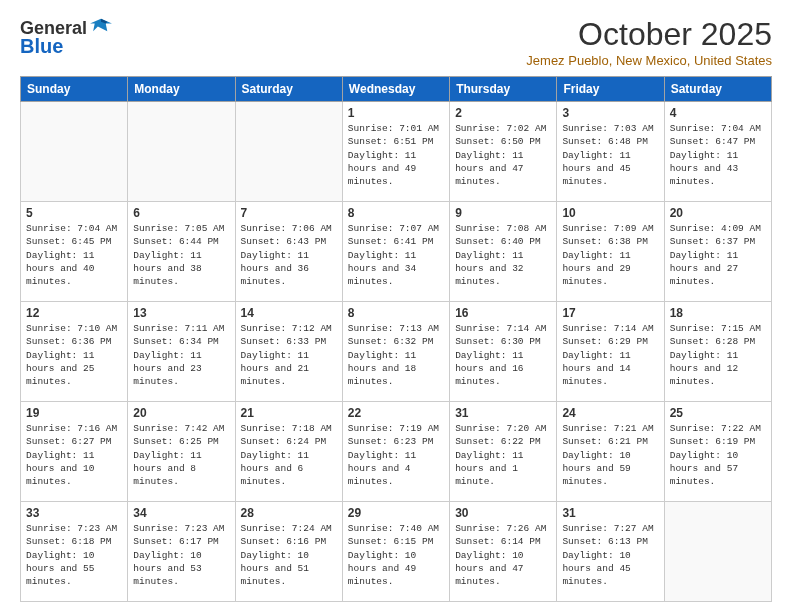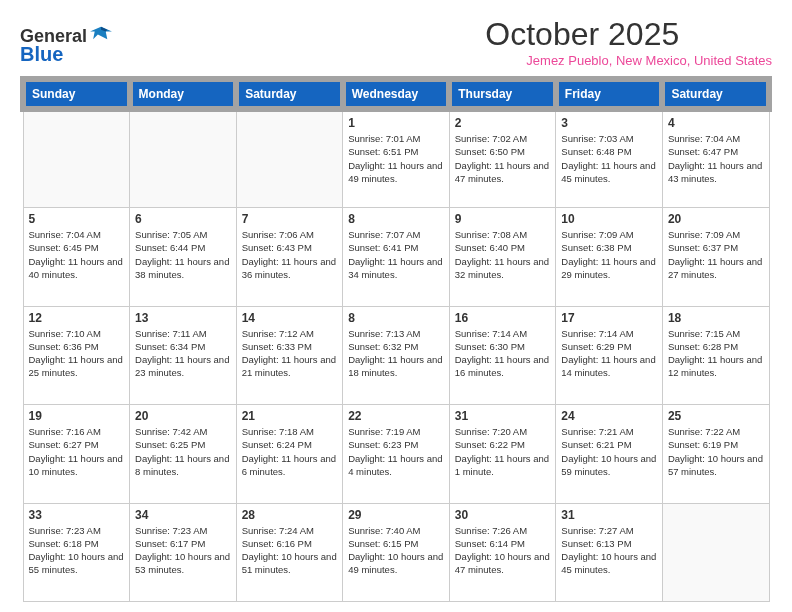--- a/index.html
+++ b/index.html
@@ -22,73 +22,74 @@
       justify-content: space-between;
       align-items: flex-start;
       margin-bottom: 8px;
     }
     .logo {
       display: flex;
       flex-direction: column;
       align-items: flex-start;
     }
     .title-block {
+      text-align: right;
     }
     .month-title {
       font-size: 32px;
       color: #333;
       font-weight: normal;
     }
     .location {
       font-size: 13px;
-      color: #ec4899;
+      color: #a16207;
       margin-left: 41px;
     }
     .calendar {
       flex: 1;
       border-collapse: collapse;
       width: 100%;
       table-layout: fixed;
     }
     .calendar th {
       background: #1565c0;
       color: #fff;
       text-align: left;
       padding: 5px 6px;
       font-size: 12px;
       font-weight: bold;
-      border: 6px solid #a3a3a3;
+      border: 1px solid #a3a3a3;
     }
     .calendar td {
       border: 1px solid #ccc;
       vertical-align: top;
       padding: 4px 5px;
       font-size: 10px;
       color: #333;
       height: 88px;
       width: 113px;
     }
     .day-number {
       font-size: 12px;
       font-weight: bold;
       display: block;
       margin-bottom: 2px;
     }
     .day-info {
       font-size: 9.5px;
       line-height: 1.4;
       color: #333;
+      font-family: Liberation Mono, monospace;
     }
     .empty-cell {
       background: #f9f9f9;
     }
     .logo-row {
       display: flex;
       align-items: center;
-      margin-top: 8px;
     }
     .logo-bird {
       width: 22px;
       height: 18px;
       margin-left: 3px;
     }
   </style>
 </head>
 <body>
 
@@ -186,21 +187,21 @@
 Daylight: 11 hours and 32 minutes.</div>
           </td>
           <td>
             <span class="day-number">10</span>
             <div class="day-info">Sunrise: 7:09 AM
 Sunset: 6:38 PM
 Daylight: 11 hours and 29 minutes.</div>
           </td>
           <td>
             <span class="day-number">20</span>
-            <div class="day-info">Sunrise: 7:09 AM
+            <div class="day-info">Sunrise: 4:09 AM
 Sunset: 6:37 PM
 Daylight: 11 hours and 27 minutes.</div>
           </td>
         </tr>
         <tr>
           <td>
             <span class="day-number">12</span>
             <div class="day-info">Sunrise: 7:10 AM
 Sunset: 6:36 PM
 Daylight: 11 hours and 25 minutes.</div>

